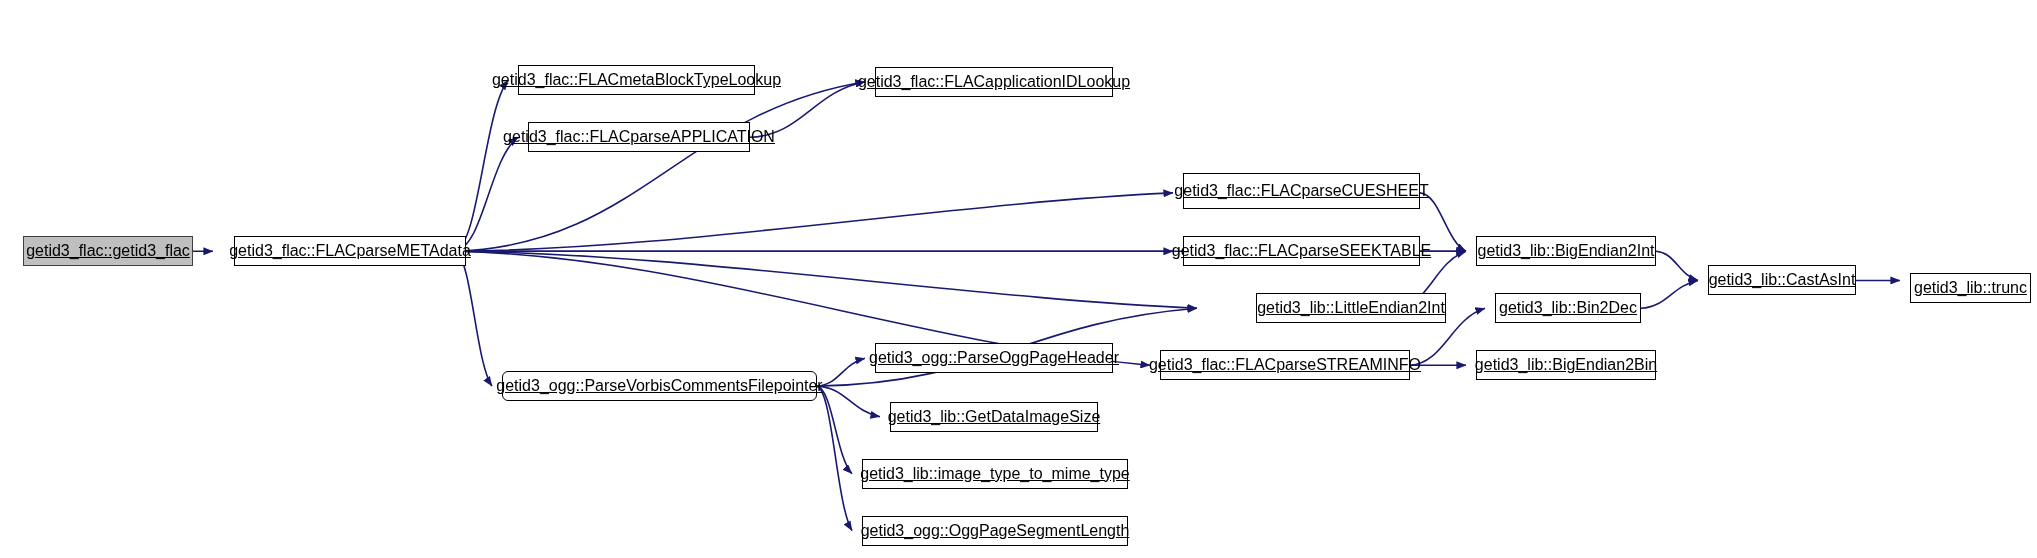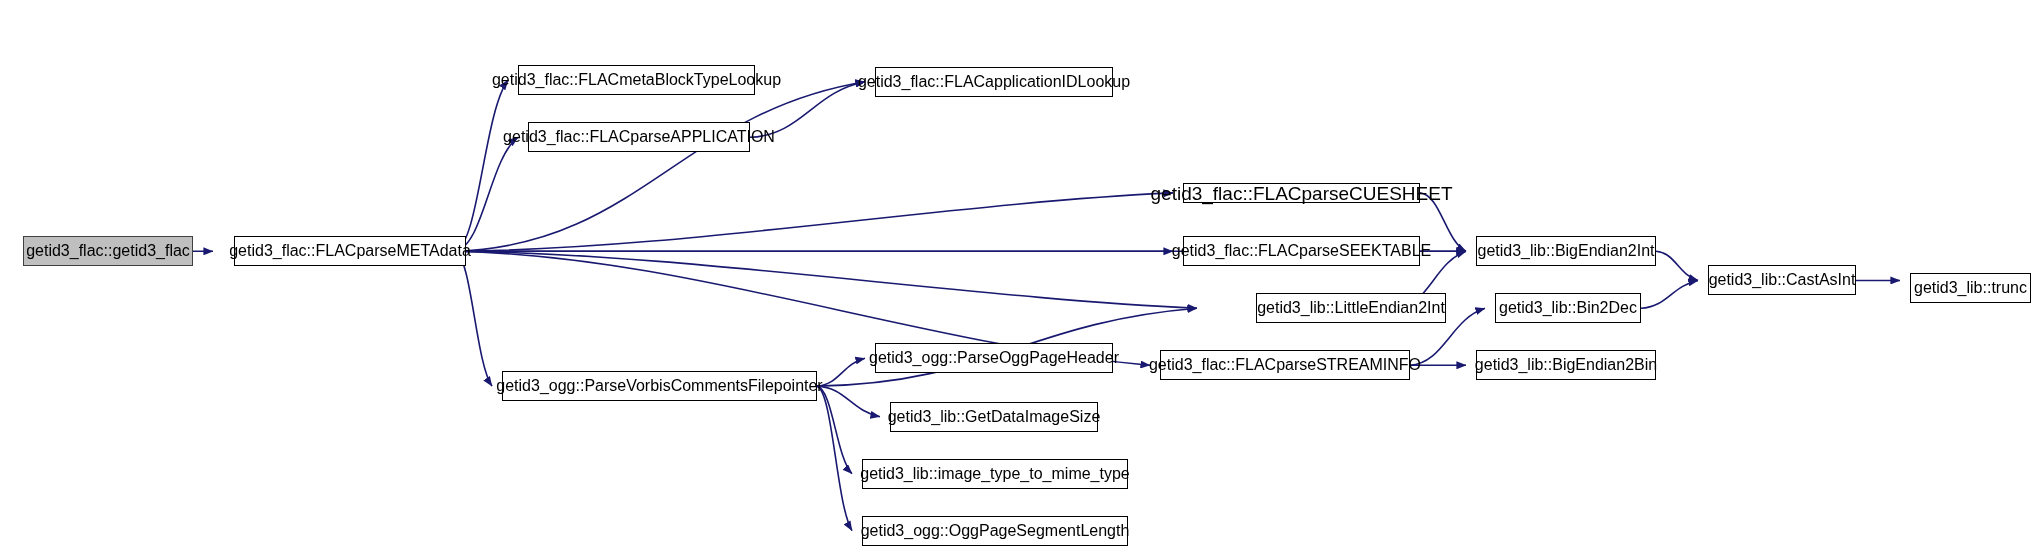--- a/index.html
+++ b/index.html
@@ -7,21 +7,21 @@
        font-family:"Liberation Sans","DejaVu Sans",sans-serif;}
   #graph{position:relative;width:2037px;height:558px;background:#fff;}
   svg#edges{position:absolute;left:0;top:0;width:2037px;height:558px;}
   .node{position:absolute;box-sizing:border-box;
         border:1px solid #000000;
         background:#ffffff;
         display:flex;align-items:center;justify-content:center;
         color:#000000;white-space:nowrap;
         letter-spacing:0px;}
   .node.current{background:#bfbfbf;border:1px solid #404040;margin-left:20px;}
-  .node .lbl{display:block;line-height:1;}
+  .node .lbl{display:block;line-height:1;text-decoration:underline;}
 </style>
 </head>
 <body>
 
 <div id="graph">
   <svg id="edges" viewBox="0 0 2037 558" xmlns="http://www.w3.org/2000/svg">
     <defs>
       <marker id="arrow" markerWidth="10" markerHeight="8" refX="9.6" refY="4" orient="auto" markerUnits="userSpaceOnUse">
         <path d="M0,0 L10,4 L0,8 Z" fill="#191970"></path>
       </marker>
@@ -62,21 +62,21 @@
       </div>
       <div class="node" style="left: 518px; top: 65.33px; width: 237px; height: 30px; font-size: 16px;">
         <span class="lbl">getid3_flac::FLACmetaBlockTypeLookup</span>
       </div>
       <div class="node" style="left: 875px; top: 66.72px; width: 238px; height: 30px; font-size: 16px;">
         <span class="lbl">getid3_flac::FLACapplicationIDLookup</span>
       </div>
       <div class="node" style="left: 528px; top: 122.32px; width: 222px; height: 30px; font-size: 16px;">
         <span class="lbl">getid3_flac::FLACparseAPPLICATION</span>
       </div>
-      <div class="node" style="left: 1183px; top: 183px; width: 237px; height: 20px; font-size: 19px;">
+      <div class="node" style="left: 1183px; top: 173px; width: 237px; height: 36px; font-size: 16px;">
         <span class="lbl">getid3_flac::FLACparseCUESHEET</span>
       </div>
       <div class="node" style="left: 1183px; top: 236.3px; width: 237px; height: 30px; font-size: 16px;">
         <span class="lbl">getid3_flac::FLACparseSEEKTABLE</span>
       </div>
       <div class="node" style="left: 1476px; top: 236.3px; width: 180px; height: 30px; font-size: 16px;">
         <span class="lbl">getid3_lib::BigEndian2Int</span>
       </div>
       <div class="node" style="left: 1708px; top: 265.49px; width: 148px; height: 30px; font-size: 16px;">
         <span class="lbl">getid3_lib::CastAsInt</span>
@@ -92,21 +92,21 @@
       </div>
       <div class="node" style="left: 875px; top: 343.33px; width: 238px; height: 30px; font-size: 16px;">
         <span class="lbl">getid3_ogg::ParseOggPageHeader</span>
       </div>
       <div class="node" style="left: 1160px; top: 350.28px; width: 250px; height: 30px; font-size: 16px;">
         <span class="lbl">getid3_flac::FLACparseSTREAMINFO</span>
       </div>
       <div class="node" style="left: 1476px; top: 350.28px; width: 180px; height: 30px; font-size: 16px;">
         <span class="lbl">getid3_lib::BigEndian2Bin</span>
       </div>
-      <div class="node" style="left: 502px; top: 371.13px; width: 315px; height: 30px; font-size: 16px;">
+      <div class="node" style="left: 502px; top: 371.13px; width: 315px; height: 30px; font-size: 16px; border-radius: 6px;">
         <span class="lbl">getid3_ogg::ParseVorbisCommentsFilepointer</span>
       </div>
       <div class="node" style="left: 890px; top: 401.71px; width: 208px; height: 30px; font-size: 16px;">
         <span class="lbl">getid3_lib::GetDataImageSize</span>
       </div>
       <div class="node" style="left: 862px; top: 458.7px; width: 266px; height: 30px; font-size: 16px;">
         <span class="lbl">getid3_lib::image_type_to_mime_type</span>
       </div>
       <div class="node" style="left: 862px; top: 515.69px; width: 266px; height: 30px; font-size: 16px;">
         <span class="lbl">getid3_ogg::OggPageSegmentLength</span>

